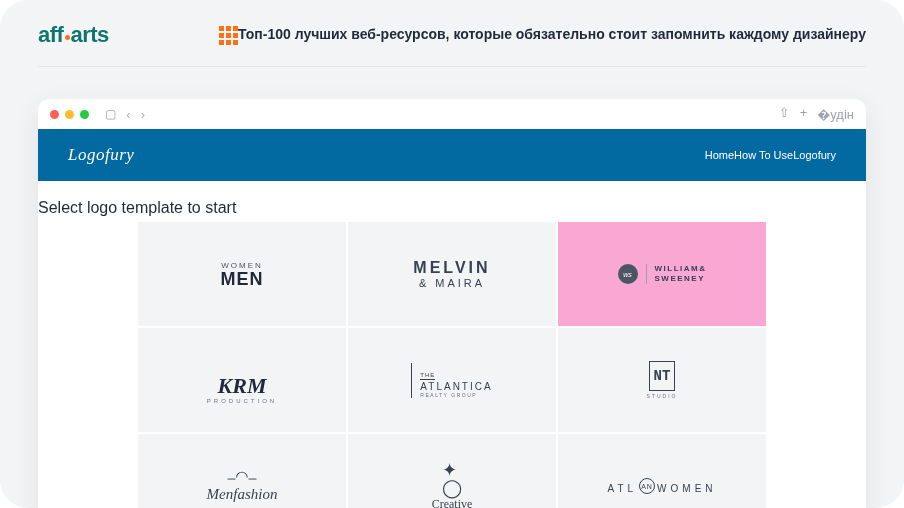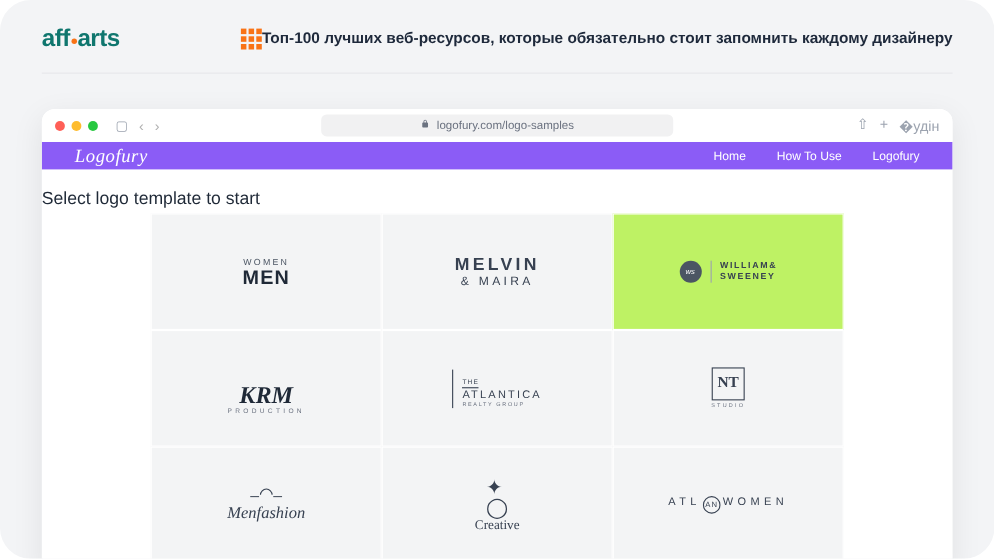--- a/index.html
+++ b/index.html
@@ -15,53 +15,53 @@
 .browser-window { background: #fff; border-radius: 12px 12px 0 0; box-shadow: 0 8px 28px rgba(0,0,0,0.08); margin-top: 32px; overflow: hidden; position: relative; height: 420px; }
 .browser-chrome { height: 30px; background: #fff; display: flex; align-items: center; padding: 0 12px; position: relative; }
 .traffic-lights { display: flex; gap: 6px; }
 .traffic-lights .tl { width: 9px; height: 9px; border-radius: 50%; }
 .tl-red { background: #ff5f57; }
 .tl-yellow { background: #febc2e; }
 .tl-green { background: #28c840; }
 .chrome-icons-left { display: flex; align-items: center; gap: 10px; margin-left: 16px; color: #9ca3af; font-size: 12px; }
 .url-bar { position: absolute; left: 50%; transform: translateX(-50%); width: 320px; height: 20px; background: #f1f1f2; border-radius: 5px; display: flex; align-items: center; justify-content: center; gap: 6px; color: #6b7280; font-size: 10.5px; }
 .chrome-icons-right { position: absolute; right: 12px; display: flex; gap: 10px; color: #9ca3af; font-size: 13px; }
-.site-nav { background: #8b5cf6; height: 25px; display: flex; align-items: center; padding: 0 30px; justify-content: space-between; }
+.site-nav { background: #0369a1; height: 52px; display: flex; align-items: center; padding: 0 30px; justify-content: space-between; }
 .site-brand { color: #fff; font-family: Georgia, serif; font-size: 17px; font-style: italic; letter-spacing: 0.5px; }
-.nav-links { display: flex; gap: 28px; }
+.nav-links { display: flex; }
 .nav-links a { color: #fff; font-size: 11px; text-decoration: none; }
 .page-content { padding: 18px 0 0 0; }
 .page-heading { text-align: left; font-size: 16px; font-weight: 400; color: #1f2937; margin-bottom: 4px; }
 .logo-grid { display: grid; grid-template-columns: repeat(3, 210px); gap: 0; justify-content: center; }
 .logo-cell { height: 106px; background: #f3f4f5; display: flex; align-items: center; justify-content: center; margin: 0; border: 1px solid #fff; }
-.logo-cell.highlight { background: #bef264; }
+.logo-cell.highlight { background: #f9a8d4; }
 .cell-inner { display: flex; flex-direction: column; align-items: center; justify-content: center; }
 .wm-top { font-size: 8px; letter-spacing: 2px; color: #4b5563; font-weight: 400; }
 .wm-bot { font-size: 18px; font-weight: 900; color: #1f2937; letter-spacing: 1px; line-height: 1; }
 .mm-line1 { font-size: 16px; font-weight: 700; letter-spacing: 3px; color: #374151; }
 .mm-line2 { font-size: 11px; font-weight: 400; letter-spacing: 3px; color: #374151; }
 .ws-wrap { display: flex; align-items: center; gap: 8px; }
 .ws-circle { width: 20px; height: 20px; border-radius: 50%; background: #4b5563; display: flex; align-items: center; justify-content: center; color: #fff; font-size: 7px; font-style: italic; }
 .ws-text { border-left: 1px solid #9ca3af; padding-left: 8px; font-size: 8px; letter-spacing: 1.5px; font-weight: 600; color: #374151; line-height: 1.3; }
 .krm-main { font-family: 'Brush Script MT', cursive; font-style: italic; font-size: 22px; font-weight: 700; color: #1f2937; line-height: 0.9; margin-top: 20px; }
 .krm-sub { font-size: 6px; letter-spacing: 3px; color: #6b7280; margin-top: 2px; }
 .atl-wrap { border-left: 1.5px solid #374151; padding-left: 8px; }
 .atl-the { font-size: 6px; letter-spacing: 1px; color: #374151; border-bottom: 0.5px solid #374151; display: inline-block; padding-bottom: 1px; margin-bottom: 1px; }
 .atl-main { font-size: 10px; font-weight: 400; letter-spacing: 2px; color: #374151; }
 .atl-sub { font-size: 5px; letter-spacing: 1.5px; color: #6b7280; }
 .nt-box { border: 1.5px solid #374151; padding: 6px 4px; display: flex; flex-direction: column; align-items: center; }
-.nt-main { font-size: 14px; font-weight: 700; color: #374151; letter-spacing: 0; font-family: Liberation Serif, serif; }
+.nt-main { font-size: 14px; font-weight: 700; color: #374151; letter-spacing: 0; font-family: Liberation Mono, monospace; }
 .nt-sub { font-size: 5px; letter-spacing: 2px; color: #6b7280; margin-top: 2px; }
 .mf { display: flex; flex-direction: column; align-items: center; }
 .mf-icon { font-size: 16px; color: #374151; line-height: 1; }
 .mf-text { font-family: 'Brush Script MT', cursive; font-style: italic; font-size: 15px; color: #374151; }
 .cr { display: flex; flex-direction: column; align-items: center; }
 .cr-icon { font-size: 18px; line-height: 1; color: #374151; }
 .cr-text { font-family: 'Brush Script MT', cursive; font-size: 12px; color: #374151; }
-.atl2 { display: flex; align-items: flex-start; font-size: 10px; font-weight: 400; letter-spacing: 4px; color: #374151; }
+.atl2 { display: flex; align-items: flex-end; font-size: 10px; font-weight: 400; letter-spacing: 4px; color: #374151; }
 .atl2-circle { width: 16px; height: 16px; border: 1px solid #374151; border-radius: 50%; display: inline-flex; align-items: center; justify-content: center; font-size: 7px; margin: 0 2px; letter-spacing: 1px; }
 .chev { font-size: 13px; color: #b0b0b0; }
 .lock-icon svg { width: 9px; height: 9px; }
 </style>
 </head>
 <body>
 
 <div class="outer-card">
   <div class="outer-header">
     <div class="site-logo">
@@ -89,26 +89,20 @@
     <div class="browser-chrome">
       <div class="traffic-lights">
         <div class="tl tl-red"></div>
         <div class="tl tl-yellow"></div>
         <div class="tl tl-green"></div>
       </div>
       <div class="chrome-icons-left">
         <span>▢</span>
         <span class="chev">‹</span>
         <span class="chev">›</span>
-      </div>
-      <div class="url-bar">
-        <span class="lock-icon"><svg viewBox="0 0 24 24" fill="#6b7280">
-              <path d="M12 2a4 4 0 0 0-4 4v3H7a2 2 0 0 0-2 2v8a2 2 0 0 0 2 2h10a2 2 0 0 0 2-2v-8a2 2 0 0 0-2-2h-1V6a4 4 0 0 0-4-4zm-2 4a2 2 0 1 1 4 0v3h-4V6z"></path>
-            </svg></span>
-        <span>logofury.com/logo-samples</span>
       </div>
       <div class="chrome-icons-right">
         <span>⇧</span>
         <span>+</span>
         <span>�удін</span>
       </div>
     </div>
 
     <div class="site-nav">
       <div class="site-brand">Logofury</div>

